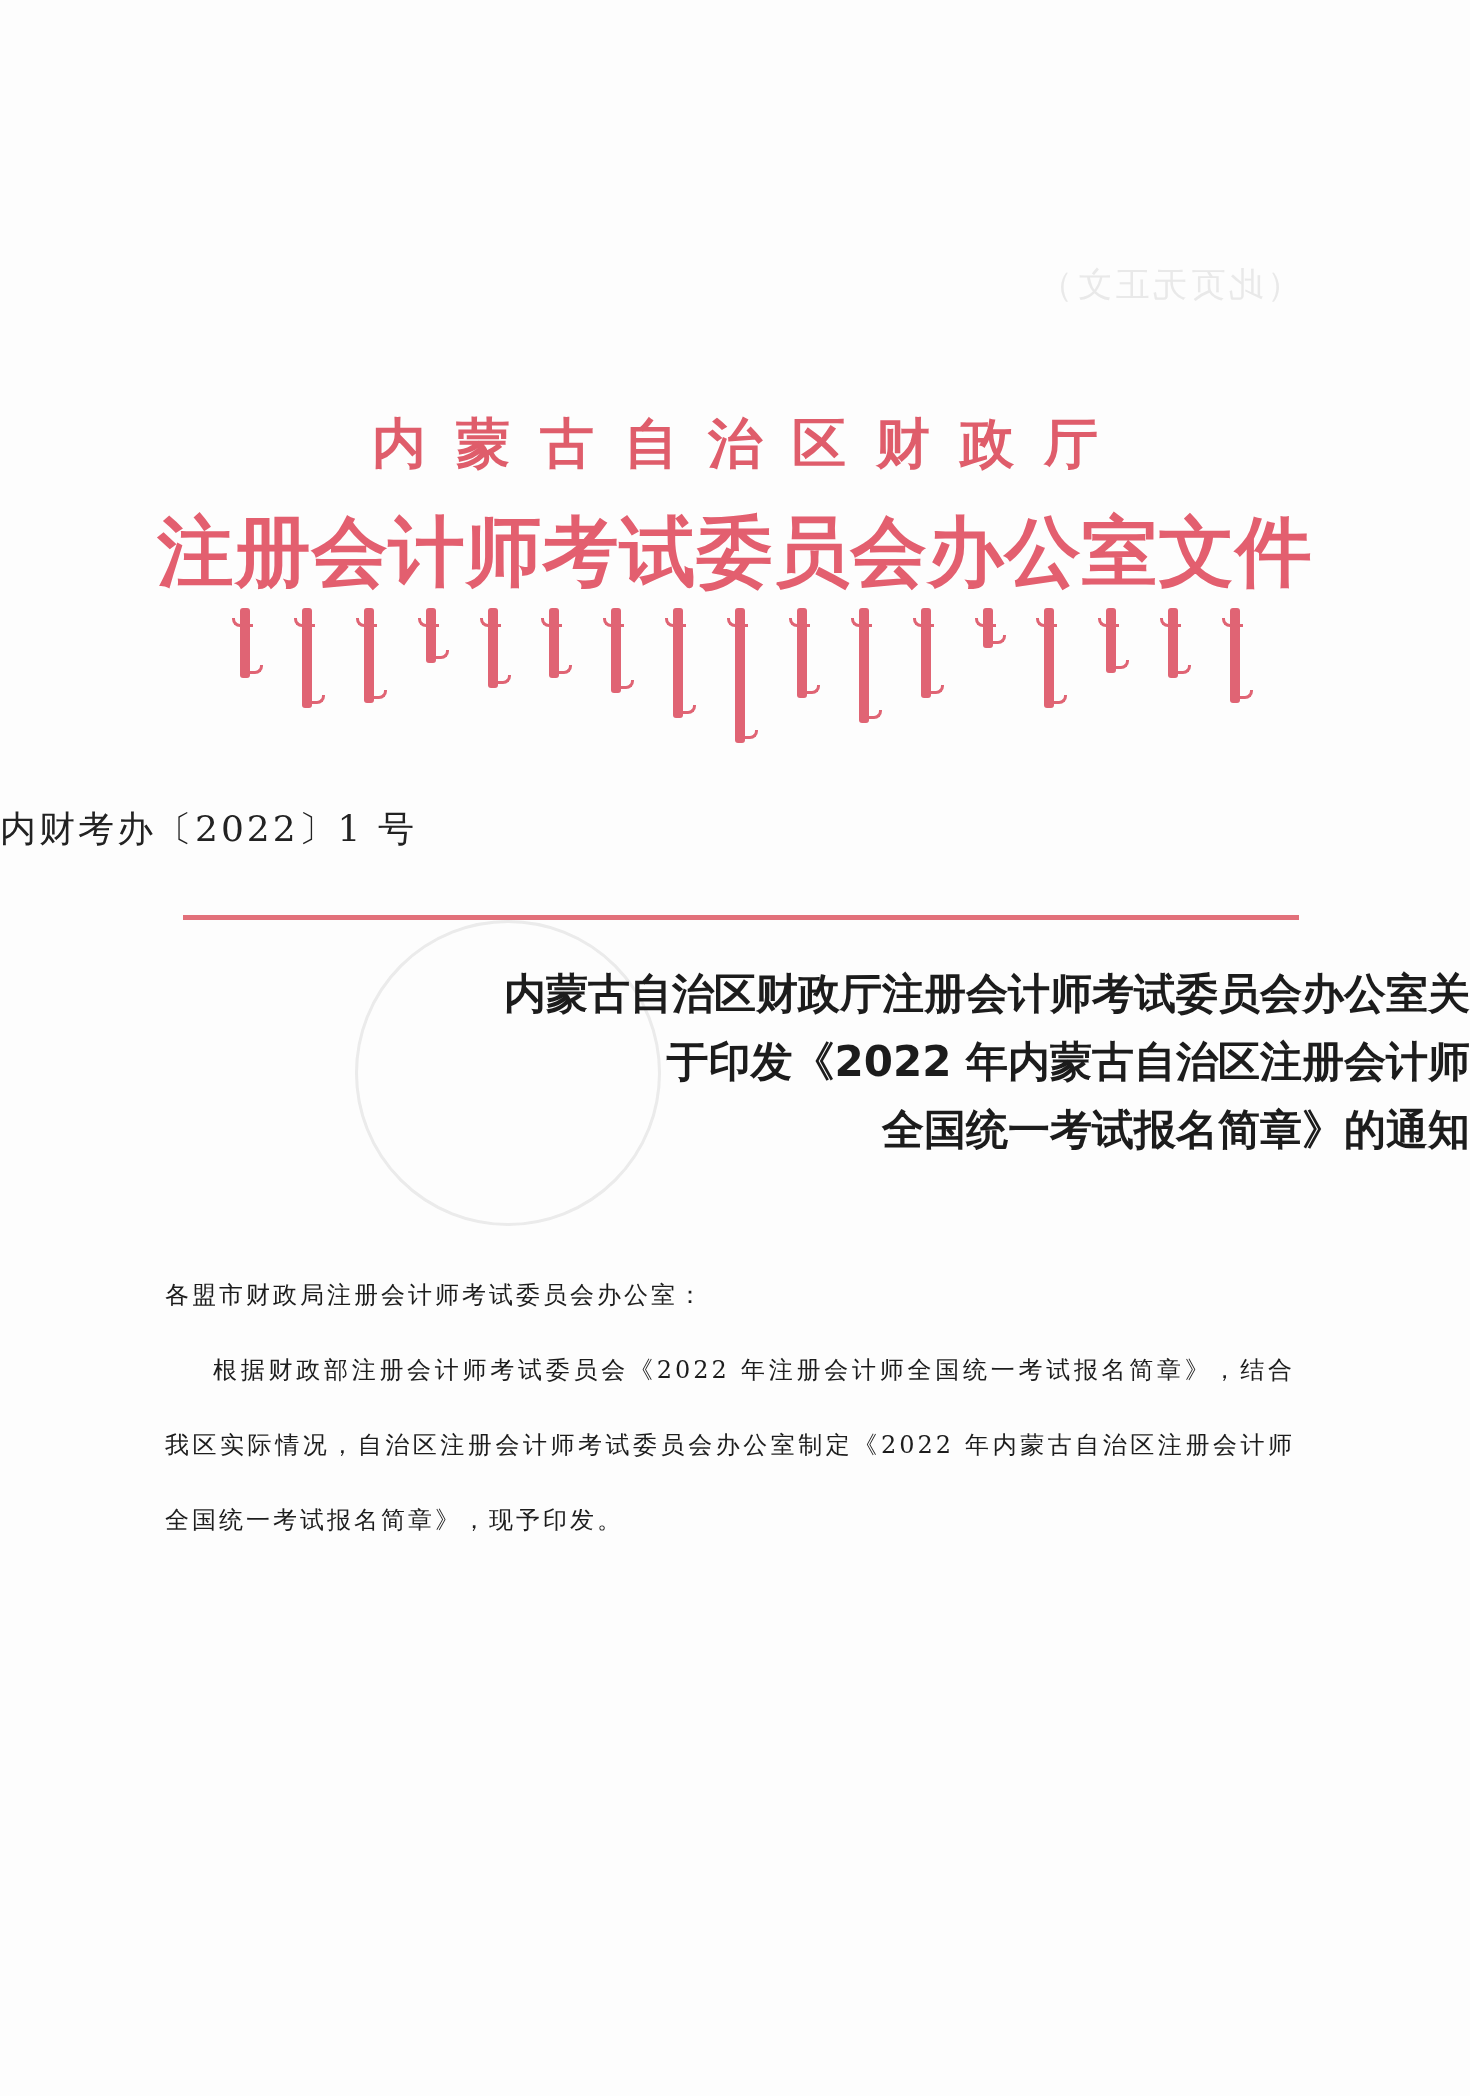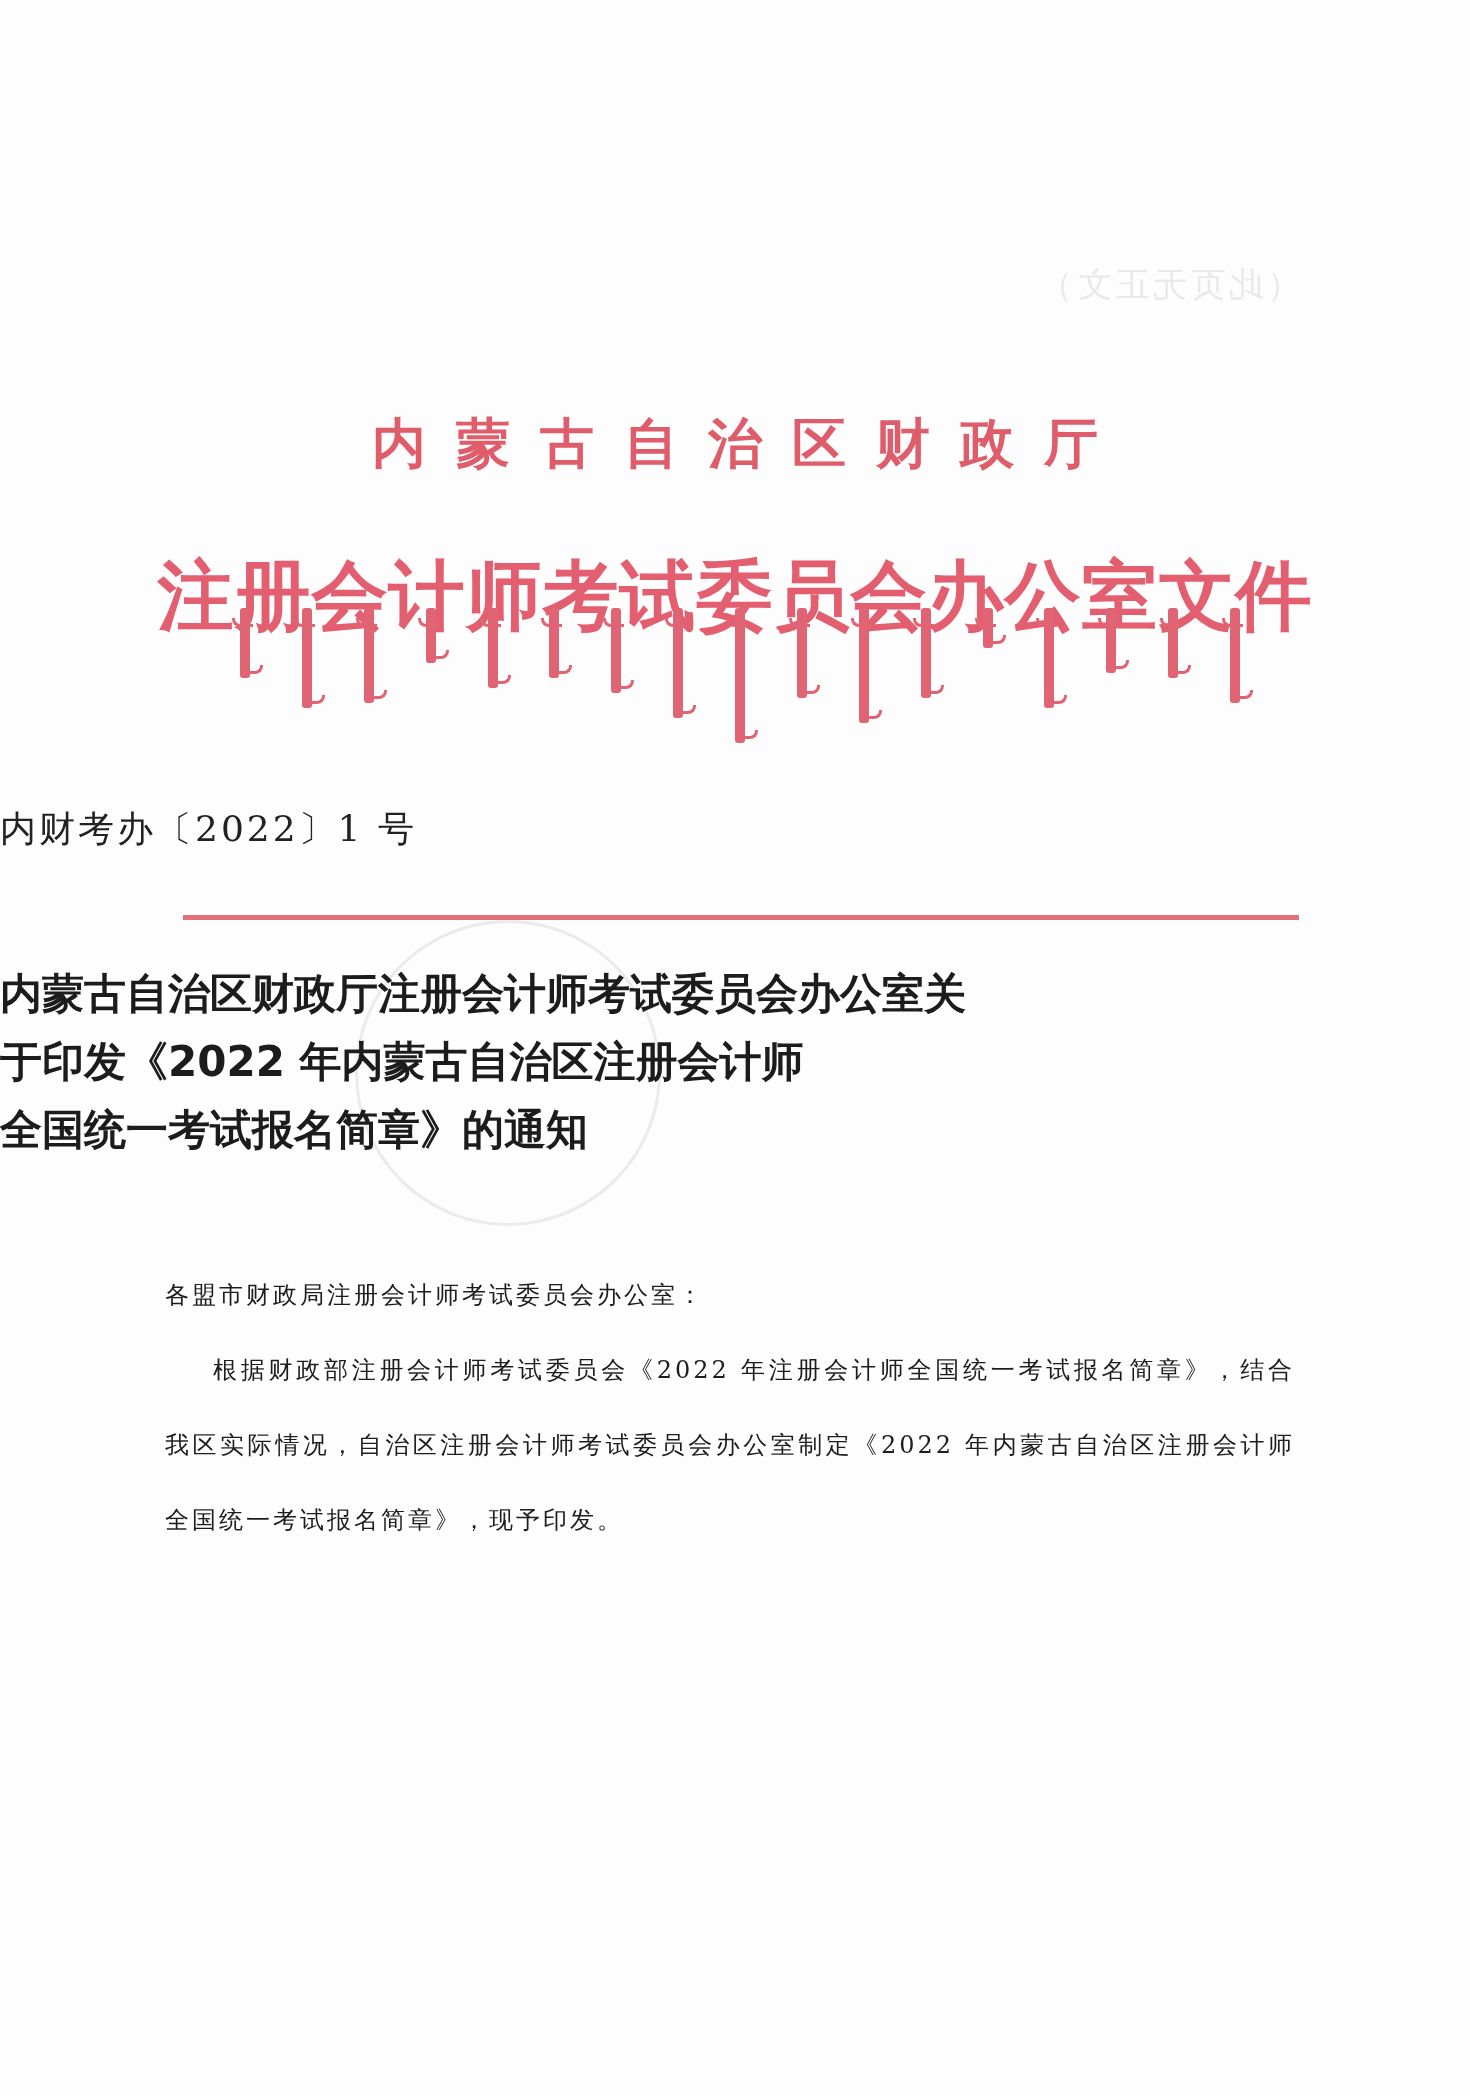--- a/index.html
+++ b/index.html
@@ -23,21 +23,20 @@
     position: absolute; left: 0; width: 1470px; top: 408px;
     text-align: center; font-size: 54px; color: #df5d6b;
     letter-spacing: 30px; font-weight: bold;
     font-family: "DejaVu Serif", serif; padding-left: 30px; box-sizing: border-box;
   }
   .hdr-line2 {
     position: absolute; left: 0; width: 1470px; top: 502px;
     text-align: center; font-size: 76px; color: #e35f6f; font-weight: bold;
     letter-spacing: 1px;
     font-family: "DejaVu Serif", serif;
-    margin-top: 44px;
   }
   .mongol {
     position: absolute; left: 240px; top: 608px; width: 1000px; height: 140px;
     display: flex; justify-content: space-between; align-items: flex-start;
   }
   .mongol .col {
     width: 10px; border-radius: 3px;
     background: linear-gradient(#e06474, #e06474);
     position: relative;
   }
@@ -57,21 +56,21 @@
   .redrule {
     position: absolute; left: 183px; top: 915px; width: 1116px; height: 5px;
     background: #e2707a;
   }
   .seal {
     position: absolute; left: 355px; top: 920px; width: 300px; height: 300px;
     border: 3px solid rgba(200,200,200,0.35); border-radius: 50%;
   }
   .title {
     position: absolute; left: 0; width: 1470px; top: 960px;
-    text-align: left; font-size: 42px; line-height: 68px; font-weight: bold;
+    text-align: right; font-size: 42px; line-height: 68px; font-weight: bold;
     font-family: "DejaVu Sans", "Liberation Sans", sans-serif; color: #1c1c1c;
   }
   .body-text {
     position: absolute; left: 165px; top: 1258px; width: 1130px;
     font-size: 24px; line-height: 75px; letter-spacing: 3px;
     font-family: "DejaVu Serif", serif; color: #1d1d1d;
   }
   .body-text .para { text-indent: 2em; text-align: justify; }
 </style>
 </head>

